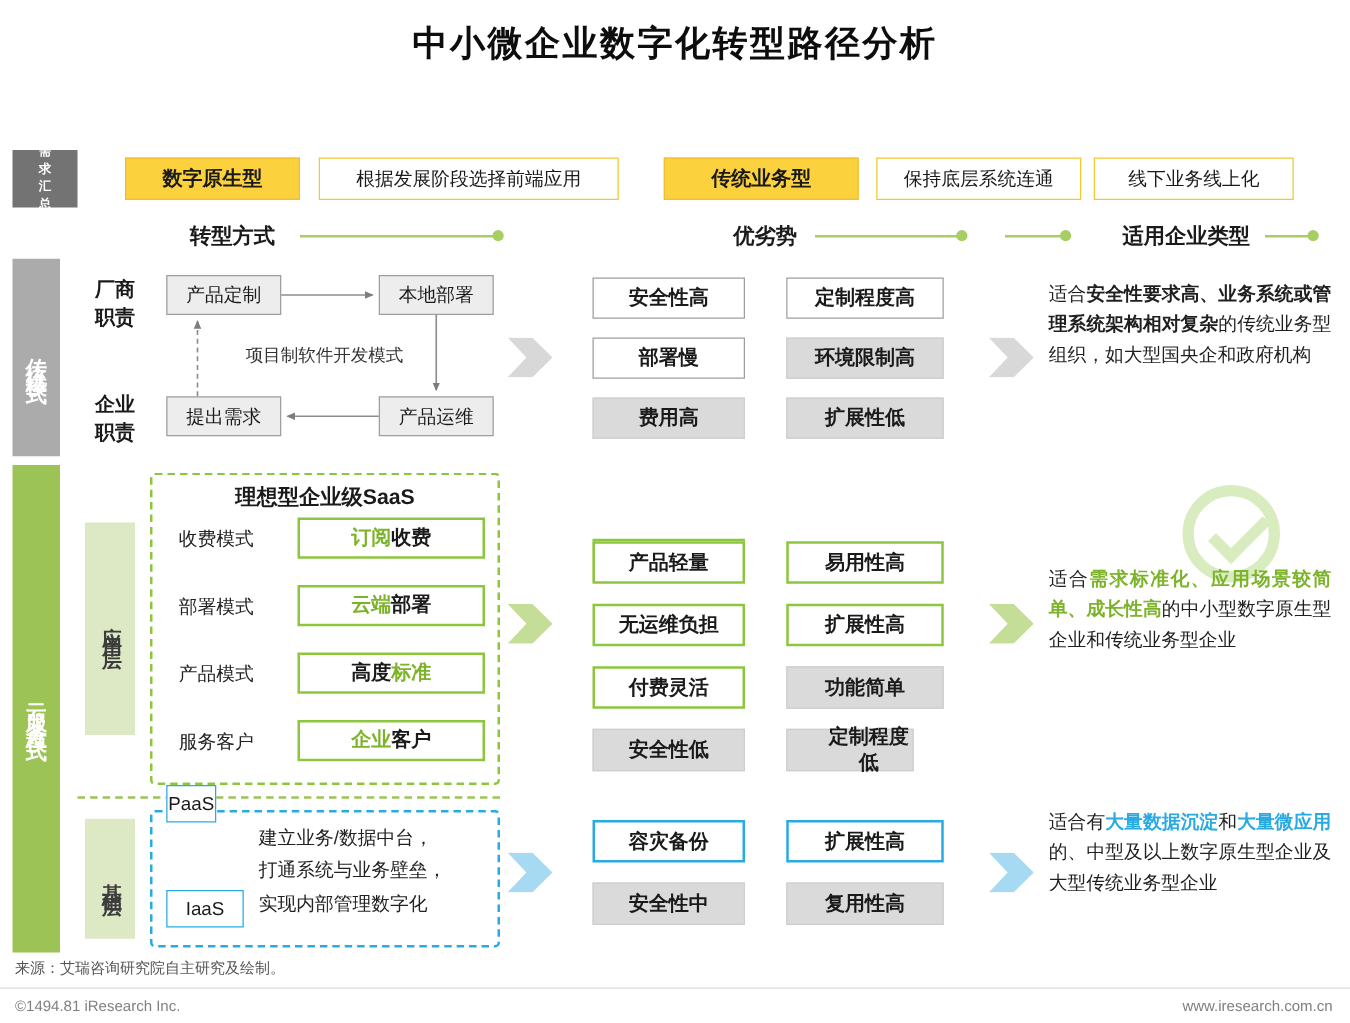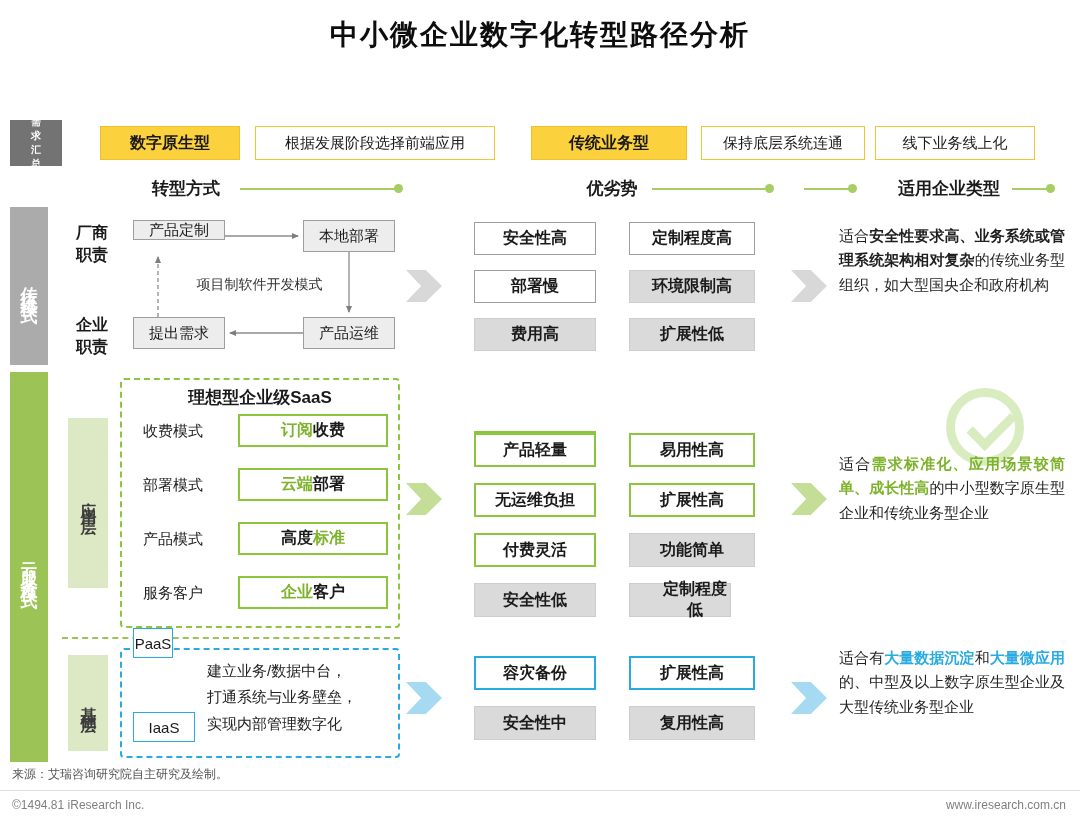--- a/index.html
+++ b/index.html
@@ -78,21 +78,21 @@
   <div class="abs gline" style="left:1012px; top:188px; width:36px;"></div>
   <div class="abs gdot" style="left:1046px; top:184px;"></div>
 
   <div class="abs cbox band band-gray" style="left:10px; top:207px; width:38px; height:158px;">
     <span class="vtext">传统模式</span>
   </div>
 
   <div class="abs role" style="left:74px; top:222px;">厂商职责</div>
   <div class="abs role" style="left:74px; top:314px;">企业职责</div>
 
-  <div class="abs cbox fnode" style="left:133px; top:220px; width:92px; height:20px;">产品定制</div>
+  <div class="abs cbox fnode" style="left:133px; top:220px; width:92px; height:32px;">产品定制</div>
   <div class="abs cbox fnode" style="left:303px; top:220px; width:92px; height:32px;">本地部署</div>
   <div class="abs cbox fnode" style="left:133px; top:317px; width:92px; height:32px;">提出需求</div>
   <div class="abs cbox fnode" style="left:303px; top:317px; width:92px; height:32px;">产品运维</div>
   <div class="abs loop-label" style="left:152px; top:276px; width:215px;">项目制软件开发模式</div>
 
   <svg class="abs" style="left:120px; top:207px;" width="290" height="160">
     <defs>
       <marker id="ar" markerWidth="9" markerHeight="8" refX="6" refY="3" orient="auto" markerUnits="userSpaceOnUse">
         <path d="M0,0 L7,3 L0,6 Z" fill="#7d7d7d"></path>
       </marker>

